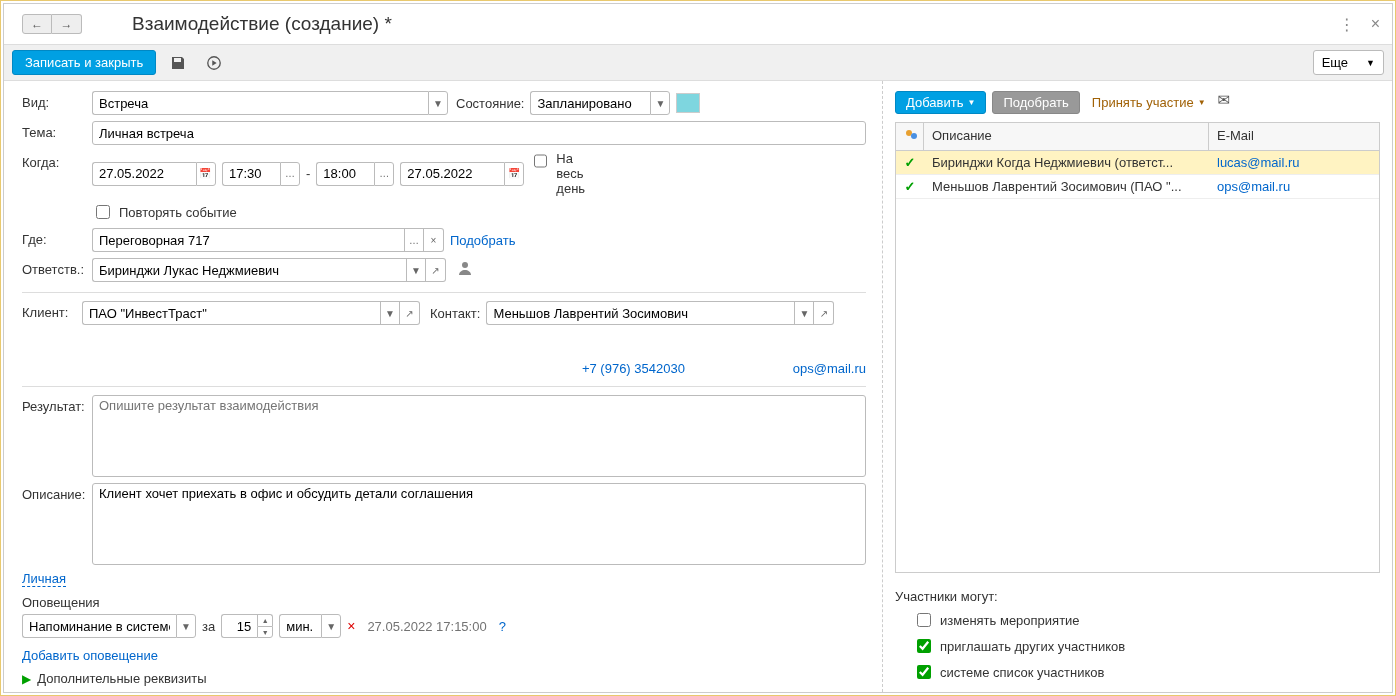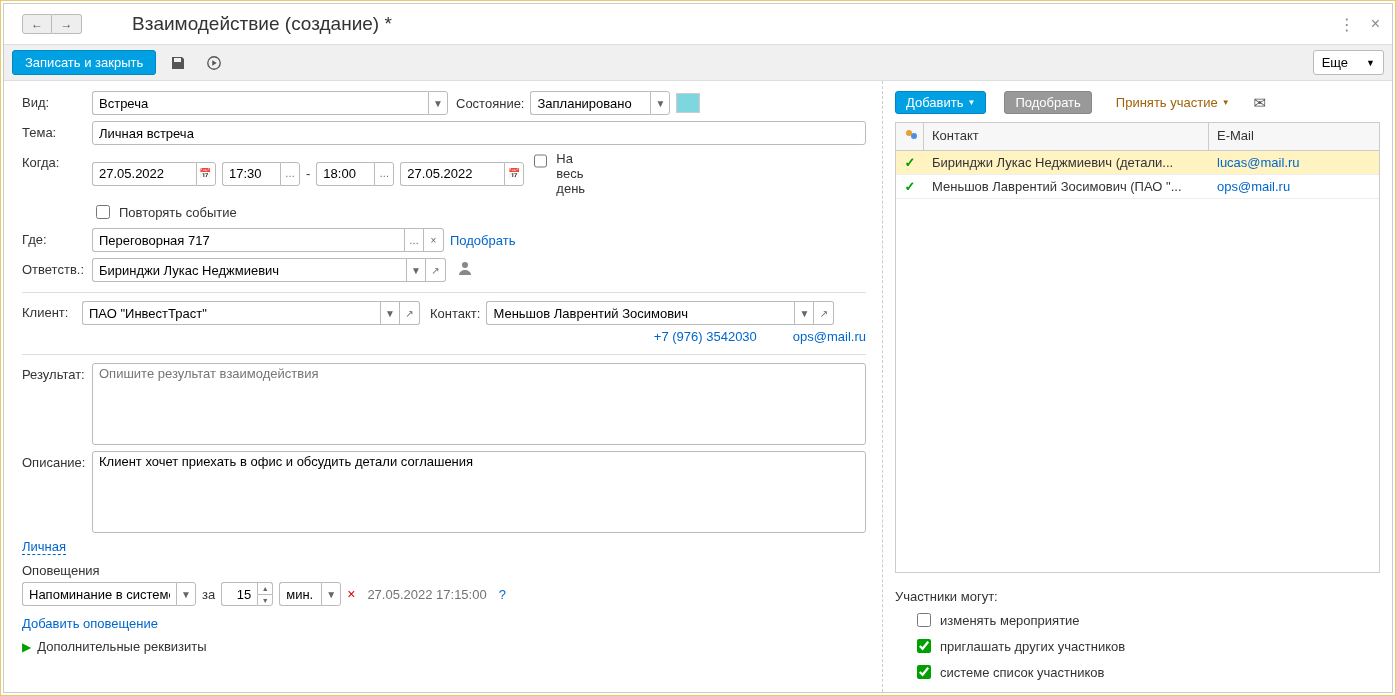--- a/index.html
+++ b/index.html
@@ -32,21 +32,21 @@
   .input-btn { border:1px solid #bbb; background:#fff; width:20px; height:24px; display:flex; align-items:center; justify-content:center; font-size:10px; color:#666; }
   .input-btn:last-child { border-radius:0 3px 3px 0; }
   .input-btn + .input-btn { border-left:none; }
   .checkbox-row { display:flex; align-items:center; gap:6px; font-size:13px; color:#333; }
   input[type=checkbox] { width:14px; height:14px; accent-color:#00a000; }
   .link { color:#0066cc; cursor:pointer; }
   .link-dashed { color:#0066cc; border-bottom:1px dashed #0066cc; cursor:pointer; }
   textarea.input { height:auto; resize:none; font-family:inherit; }
   .hr { border:none; border-top:1px solid #ddd; margin:10px 0 8px 0; }
   .color-swatch { width:24px; height:20px; background:#7ed6df; border:1px solid #ccc; }
-  .subtoolbar { display:flex; align-items:center; gap:18px; margin-bottom:8px; }
+  .subtoolbar { display:flex; gap:6px; margin-bottom:8px; }
   .btn-blue { background:#00a0e3; color:#fff; border:1px solid #0088c4; border-radius:3px; padding:3px 10px; display:flex; align-items:center; gap:4px; font-size:13px; }
   .btn-grey { background:#999; color:#fff; border:1px solid #888; border-radius:3px; padding:3px 10px; font-size:13px; }
   .btn-ghost { background:transparent; border:none; padding:3px 6px; display:flex; align-items:center; gap:4px; font-size:13px; color:#a16207; }
   .ptable { border:1px solid #ccc; flex:1; display:flex; flex-direction:column; margin-bottom:8px; }
   .ptable-head { display:flex; background:#f7f7f7; border-bottom:1px solid #ccc; }
   .ptable-head > div { padding:5px 8px; font-size:13px; border-right:1px solid #ccc; }
   .ptable-head > div:last-child { border-right:none; }
   .col-icon { width:28px; text-align:center; }
   .col-name { flex:1; }
   .col-email { width:170px; }
@@ -210,21 +210,21 @@
             <span style="margin-left:4px;">Контакт:</span>
             <div class="input-group">
               <input class="input" style="width: 308px;" value="Меньшов Лаврентий Зосимович">
               <div class="input-btn">▼</div>
               <div class="input-btn">↗</div>
             </div>
           </div>
         </div>
         <div class="row" style="margin-top:-2px;">
           <div class="label" style="width:60px;"></div>
-          <div class="field-area" style="justify-content:flex-end;">
+          <div class="field-area" style="justify-content:space-between;margin-top:32px;">
             <div style="width:358px;"></div>
             <div style="width:58px;"></div>
             <span class="link">+7 (976) 3542030</span>
             <span style="width:24px;"></span>
             <span class="link">ops@mail.ru</span>
           </div>
         </div>
 
         <hr class="hr">
 
@@ -294,27 +294,27 @@
         </div>
 
         <div class="ptable">
           <div class="ptable-head">
             <div class="col-icon">
               <svg width="14" height="14" viewBox="0 0 14 14">
                   <circle cx="5" cy="5" r="3" fill="#e8a030"></circle>
                   <circle cx="10" cy="8" r="3" fill="#4a90e2"></circle>
                 </svg>
             </div>
-            <div class="col-name">Контакт</div>
+            <div class="col-name">Описание</div>
             <div class="col-email">E-Mail</div>
           </div>
           <div class="ptable-body">
             <div class="ptable-row sel">
               <div class="col-icon"><span class="check-green">✓</span></div>
-              <div class="col-name">Биринджи Лукас Неджмиевич  (детали...</div>
+              <div class="col-name">Биринджи Когда Неджмиевич  (ответст...</div>
               <div class="col-email"><span class="link">lucas@mail.ru</span></div>
             </div>
             <div class="ptable-row">
               <div class="col-icon"><span class="check-green">✓</span></div>
               <div class="col-name">Меньшов Лаврентий Зосимович (ПАО "...</div>
               <div class="col-email"><span class="link">ops@mail.ru</span></div>
             </div>
           </div>
         </div>
 

